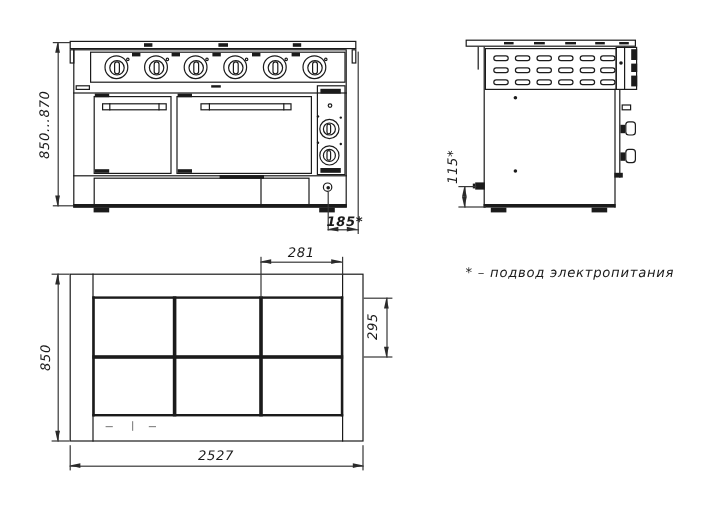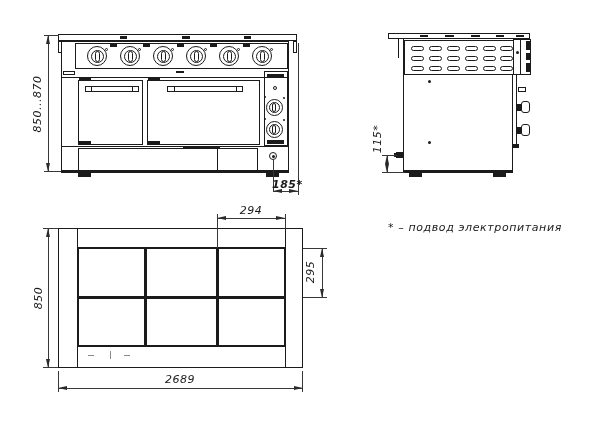--- a/index.html
+++ b/index.html
@@ -234,21 +234,21 @@
     <div class="fill gray" style="left:110px; top:351px; width:1px; height:8px;"></div>
     <div class="fill gray" style="left:124px; top:355px; width:6px; height:1px;"></div>
   </div>
 
   <div>
     <div class="dln" style="left:217px; top:214px; width:1px; height:34px;"></div>
     <div class="dln" style="left:285px; top:214px; width:1px; height:15px;"></div>
     <div class="dln" style="left:217px; top:218px; width:68px; height:1px;"></div>
     <div class="ar l" style="left:217px; top:216px;"></div>
     <div class="ar r" style="left:276px; top:216px;"></div>
-    <div class="dim-label" style="left:235px; top:205px; width:32px;">294</div>
+    <div class="dim-label" style="left:235px; top:205px; width:32px;">281</div>
   </div>
 
   <div>
     <div class="dln" style="left:303px; top:248px; width:24px; height:1px;"></div>
     <div class="dln" style="left:303px; top:297px; width:24px; height:1px;"></div>
     <div class="dln" style="left:322px; top:248px; width:1px; height:50px;"></div>
     <div class="ar u" style="left:320px; top:248px;"></div>
     <div class="ar d" style="left:320px; top:289px;"></div>
     <div class="dim-label vert" style="left:294px; top:266px; width:34px;">295</div>
   </div>
@@ -261,18 +261,18 @@
     <div class="ar d" style="left:46px; top:359px;"></div>
     <div class="dim-label vert" style="left:22px; top:292px; width:34px;">850</div>
   </div>
 
   <div>
     <div class="dln" style="left:58px; top:371px; width:1px; height:21px;"></div>
     <div class="dln" style="left:302px; top:371px; width:1px; height:21px;"></div>
     <div class="dln" style="left:58px; top:388px; width:245px; height:1px;"></div>
     <div class="ar l" style="left:58px; top:386px;"></div>
     <div class="ar r" style="left:294px; top:386px;"></div>
-    <div class="dim-label" style="left:155px; top:374px; width:50px;">2689</div>
+    <div class="dim-label" style="left:155px; top:374px; width:50px;">2527</div>
   </div>
 
   <div class="note-text" style="left:388px; top:221px;">* – подвод электропитания</div>
 
 </div>
 
 </body></html>

